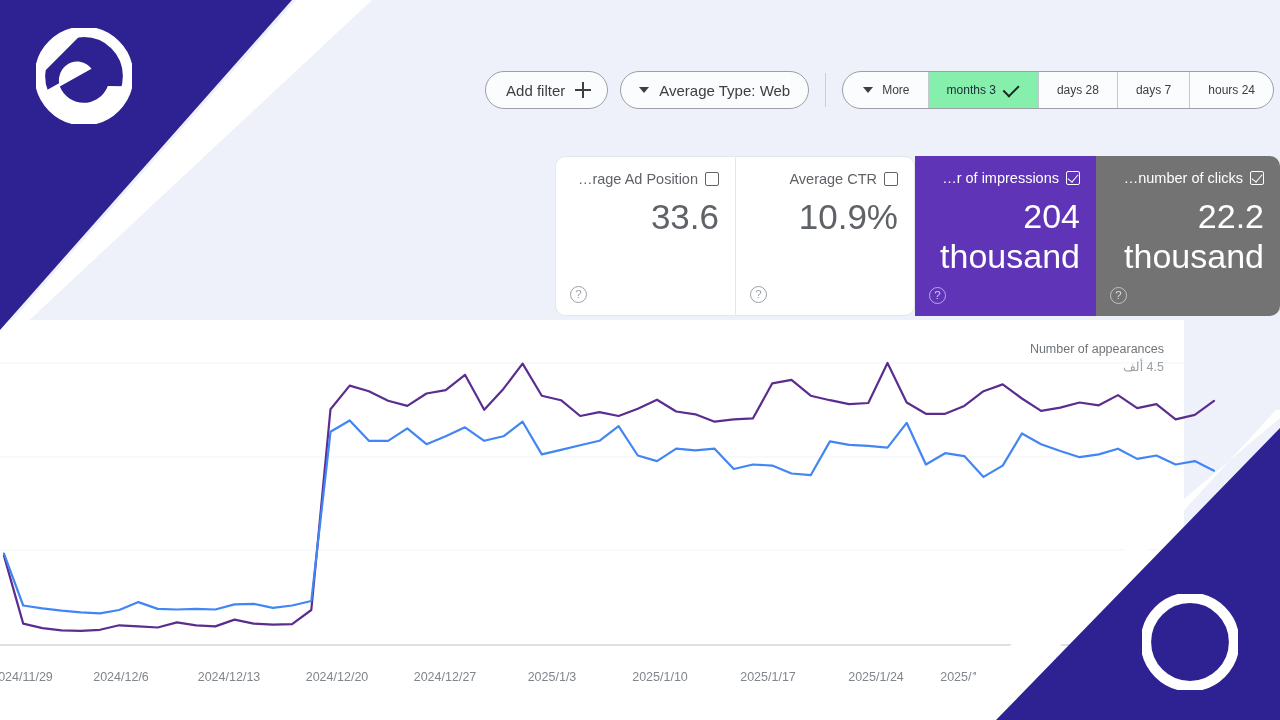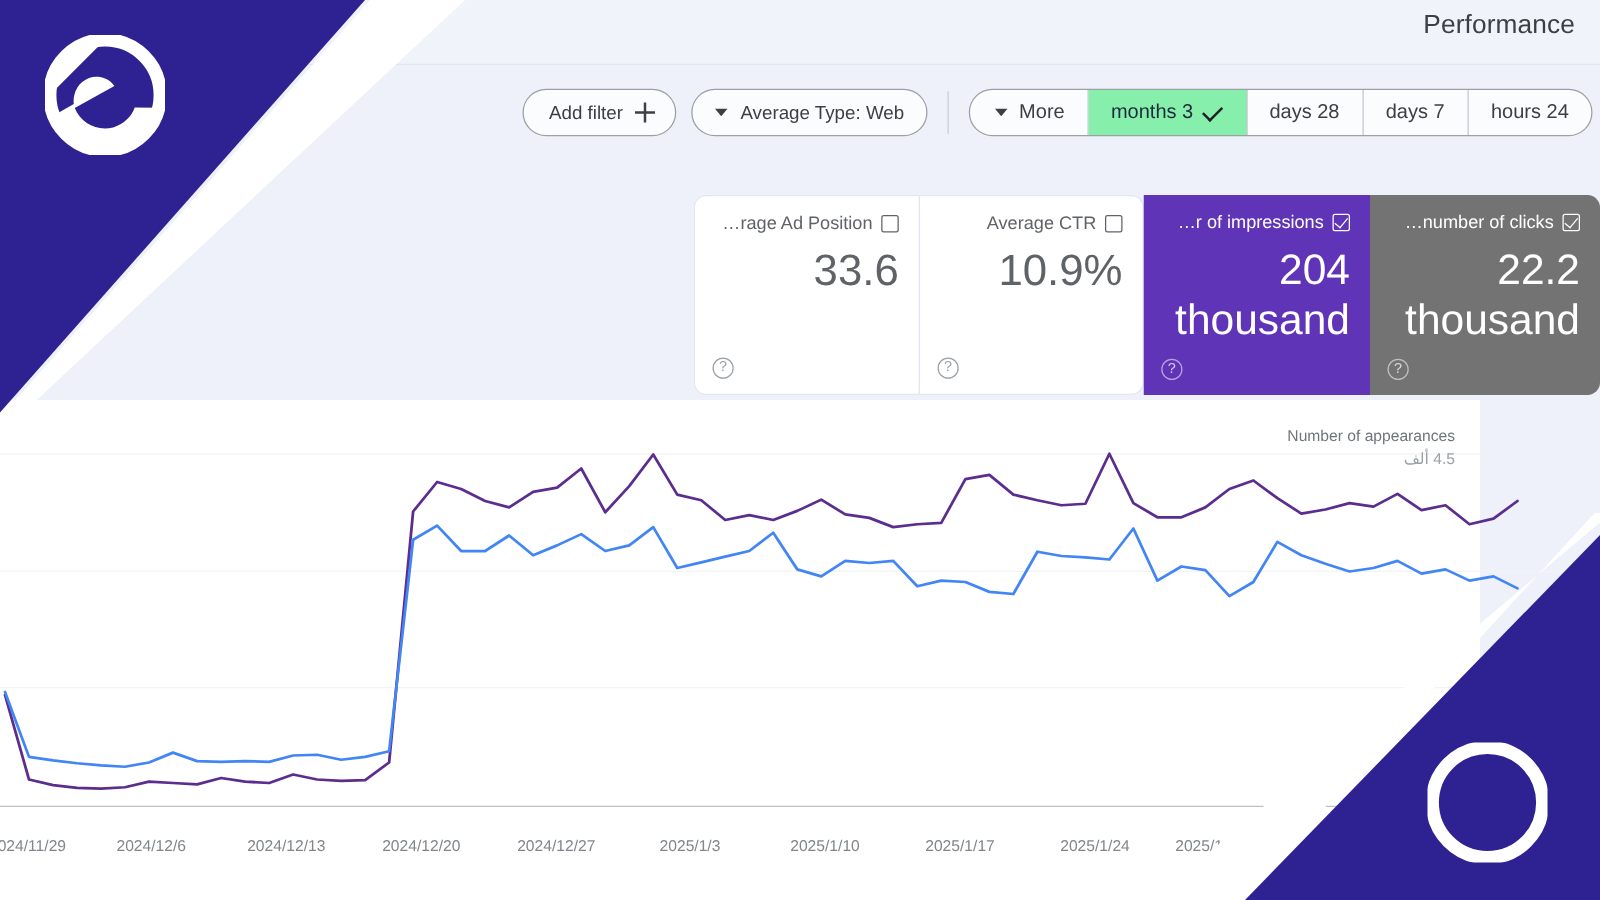--- a/index.html
+++ b/index.html
@@ -59,21 +59,21 @@
   .sep {
     width: 1px; height: 34px; background: #c9cdd8; margin: 0 16px;
   }
   .seg-group {
     display: flex; align-items: stretch; height: 38px;
     border: 1px solid #9aa0a6; border-radius: 19px; overflow: hidden;
     background: #fbfcfe;
   }
   .seg {
     display: flex; align-items: center; justify-content: flex-end; gap: 9px;
-    padding: 0 18px; font-size: 16px; color: #3c4043; cursor: pointer;
+    padding: 0 18px; font-size: 12px; color: #3c4043; cursor: pointer;
     border-right: 1px solid #c2c7d0; white-space: nowrap;
   }
   .seg:last-child { border-right: none; }
   .seg.more { padding-left: 20px; }
   .seg.active { background: #86efac; color: #1d2b3a; }
   .check {
     display: inline-block; width: 15px; height: 9px;
     border-left: 2px solid #202124; border-bottom: 2px solid #202124;
     transform: rotate(-45deg) translateY(-2px);
   }
@@ -150,23 +150,20 @@
   .brand-tl { left: 0; top: 0; width: 380px; height: 340px; }
   .brand-br { right: 0; bottom: 0; width: 380px; height: 310px; }
   .logo-tl { position: absolute; left: 36px; top: 28px; }
   .logo-br { position: absolute; right: 42px; bottom: 30px; }
 </style>
 </head>
 <body>
 
 <div id="app">
 
-  <div class="header">
-    <div class="page-title">Performance</div>
-  </div>
 
   <div class="toolbar">
     <div class="toolbar-inner">
 
       <div class="pill add-filter">
         <span>Add filter</span>
         <span class="plus"></span>
       </div>
 
       <div style="width:12px"></div>

